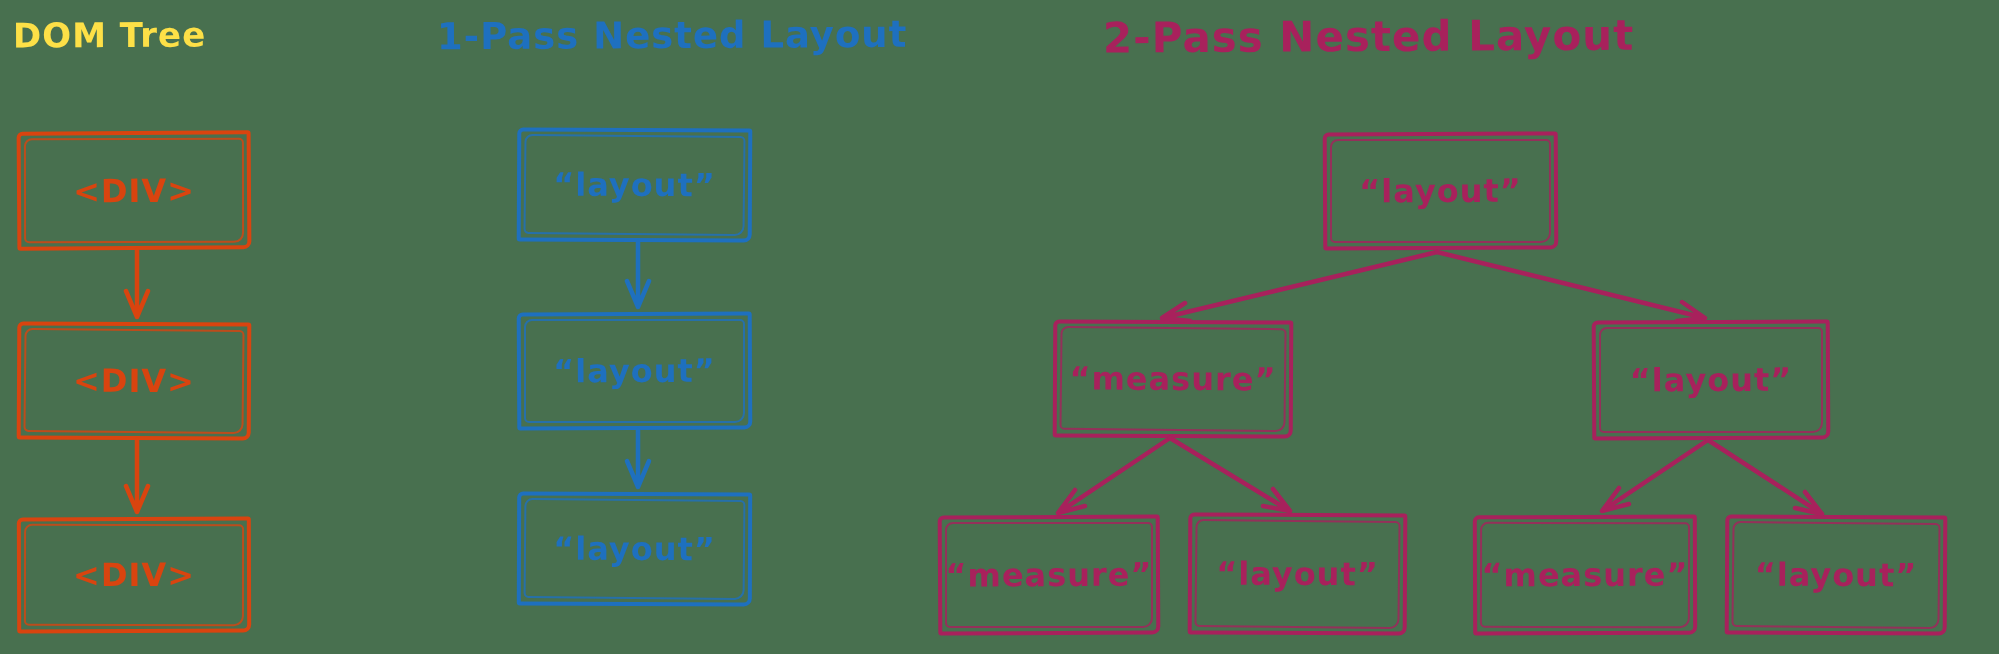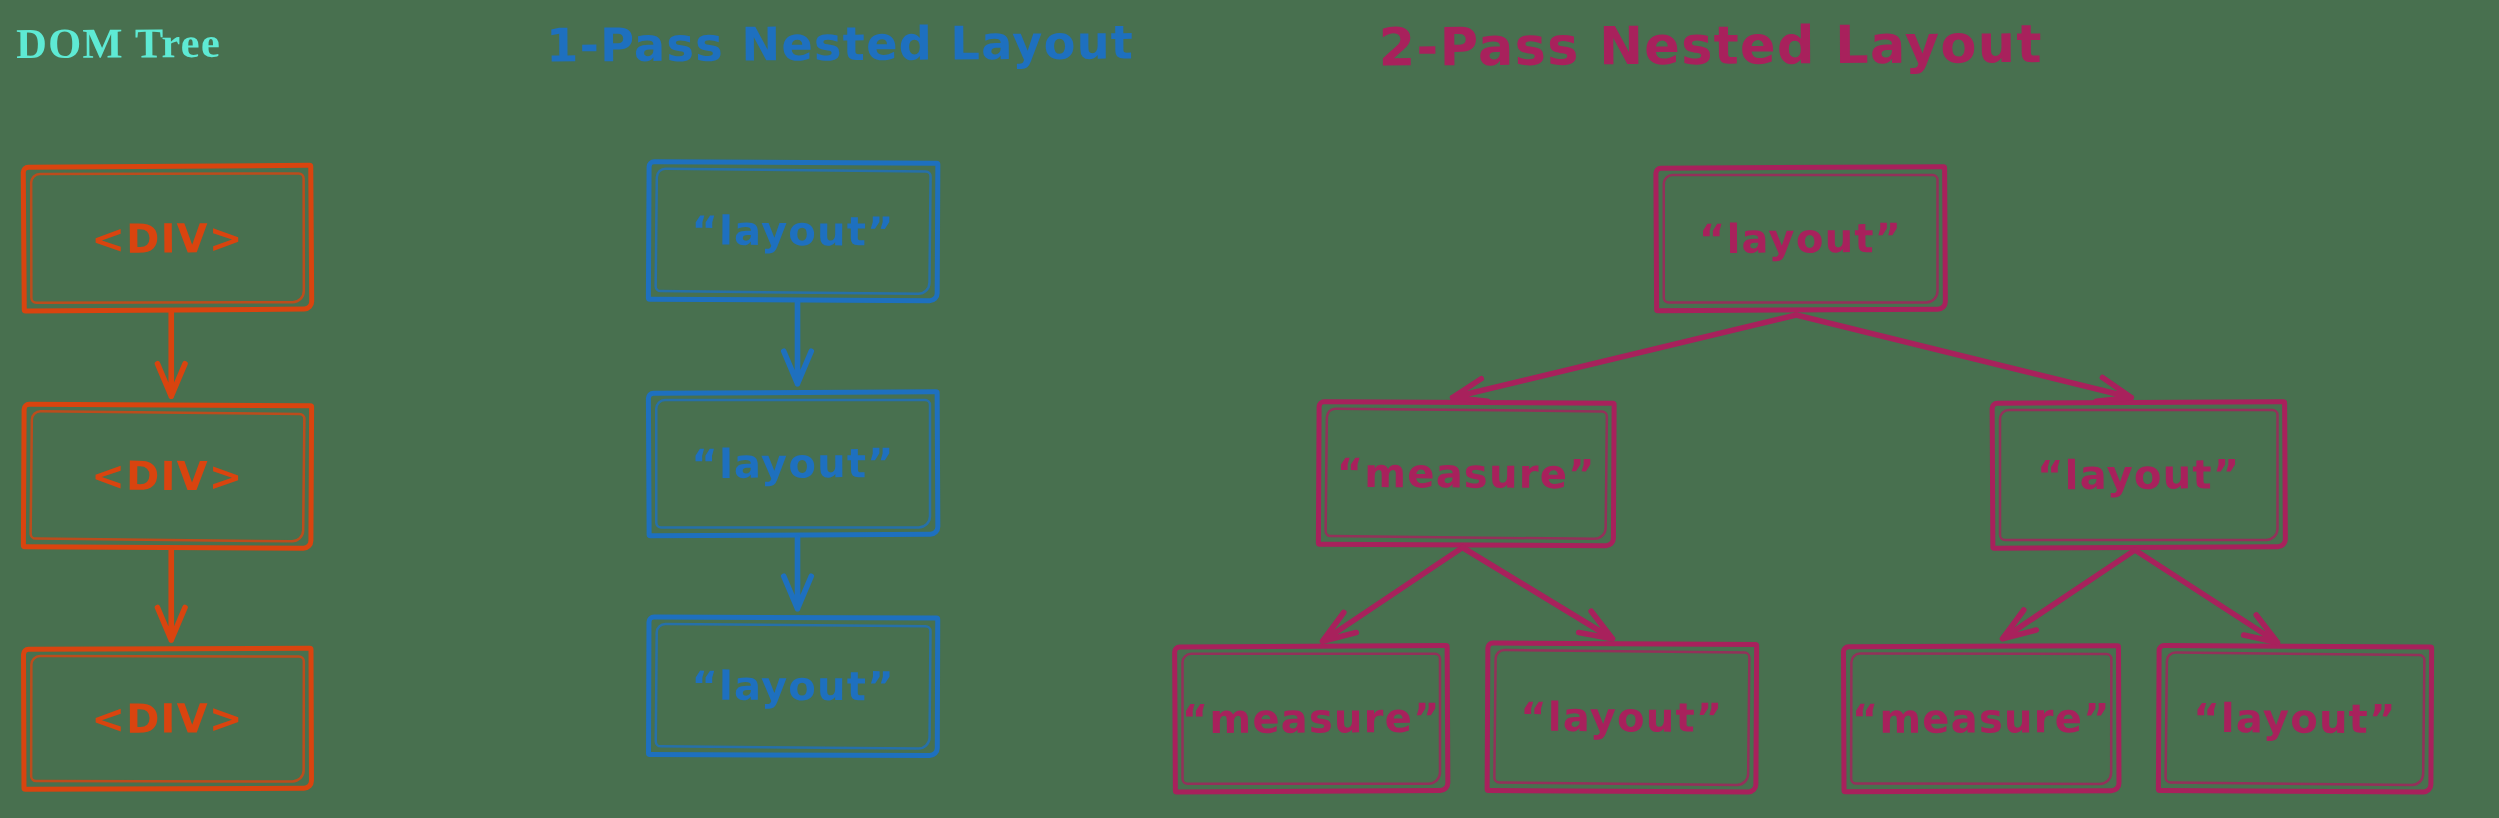--- a/index.html
+++ b/index.html
@@ -15,21 +15,21 @@
     overflow:hidden;
   }
   .title {
     position:absolute;
     font-weight:bold;
     line-height:1.05;
     white-space:nowrap;
     letter-spacing:1px;
     transform:rotate(-0.3deg);
   }
-  .t-orange { color:#5eead4;font-family:Liberation Serif, serif; }
+  .t-orange { color:#fde047; }
   .t-blue   { color:#1E70BF; }
   .t-pink   { color:#A8215C; }
   #title-1 { left:13px;   top:18px; font-size:34px; }
   #title-2 { left:437px;  top:17px; font-size:37px; }
   #title-3 { left:1103px; top:15px; font-size:42px; }
 
   .node {
     position:absolute;
     display:flex;
     align-items:center;

